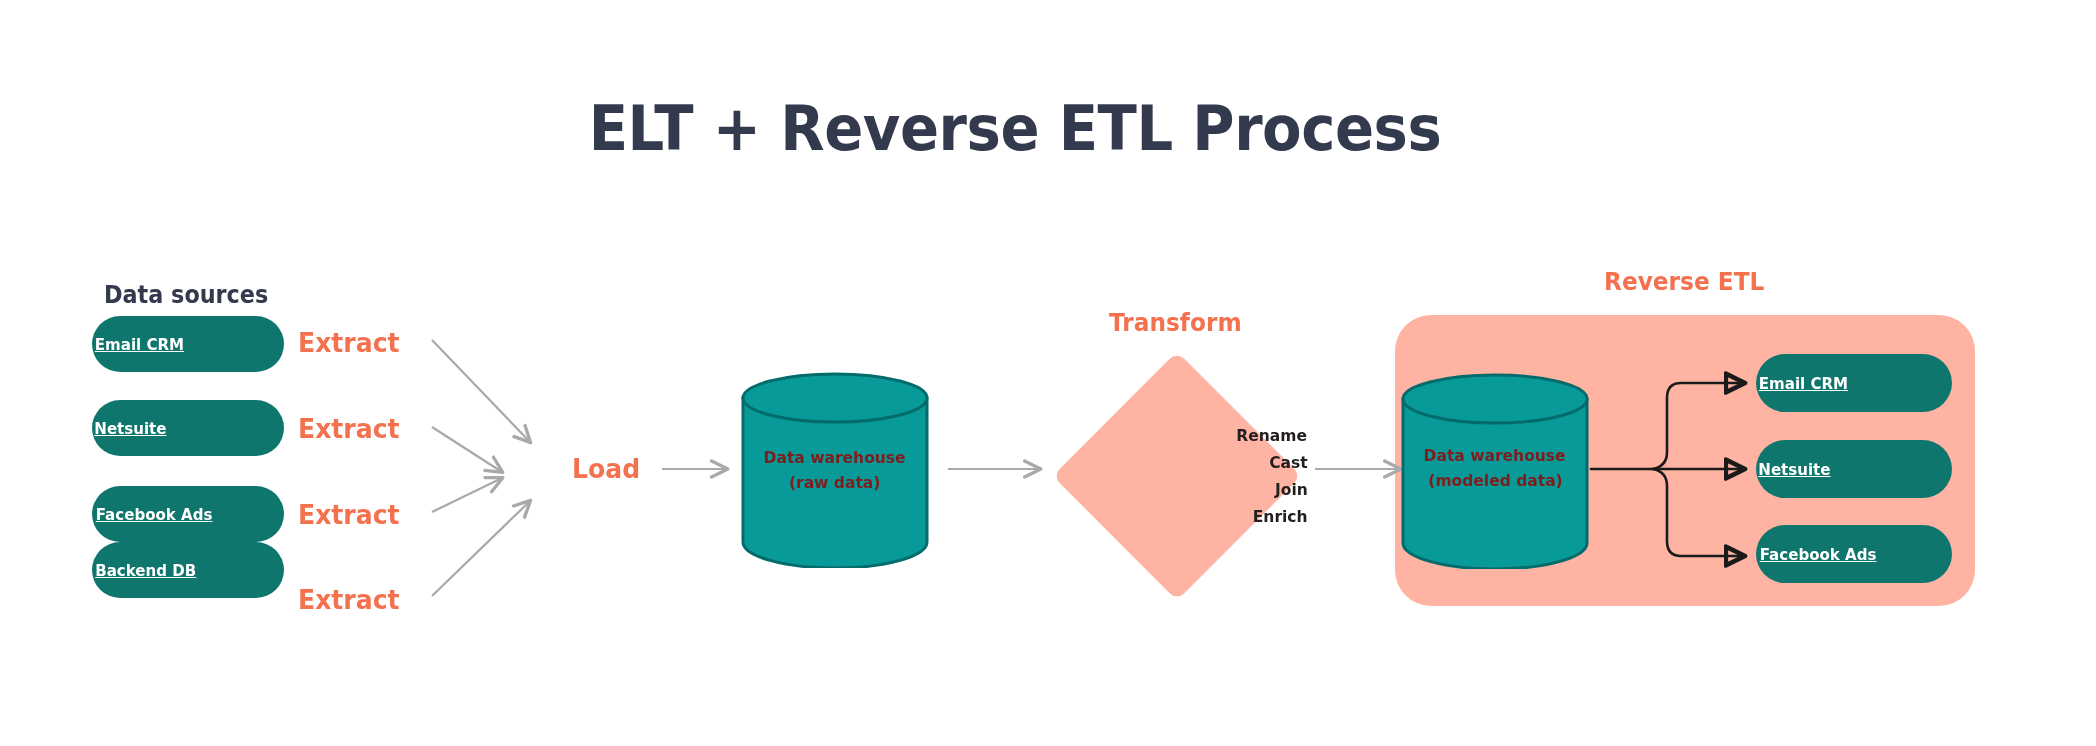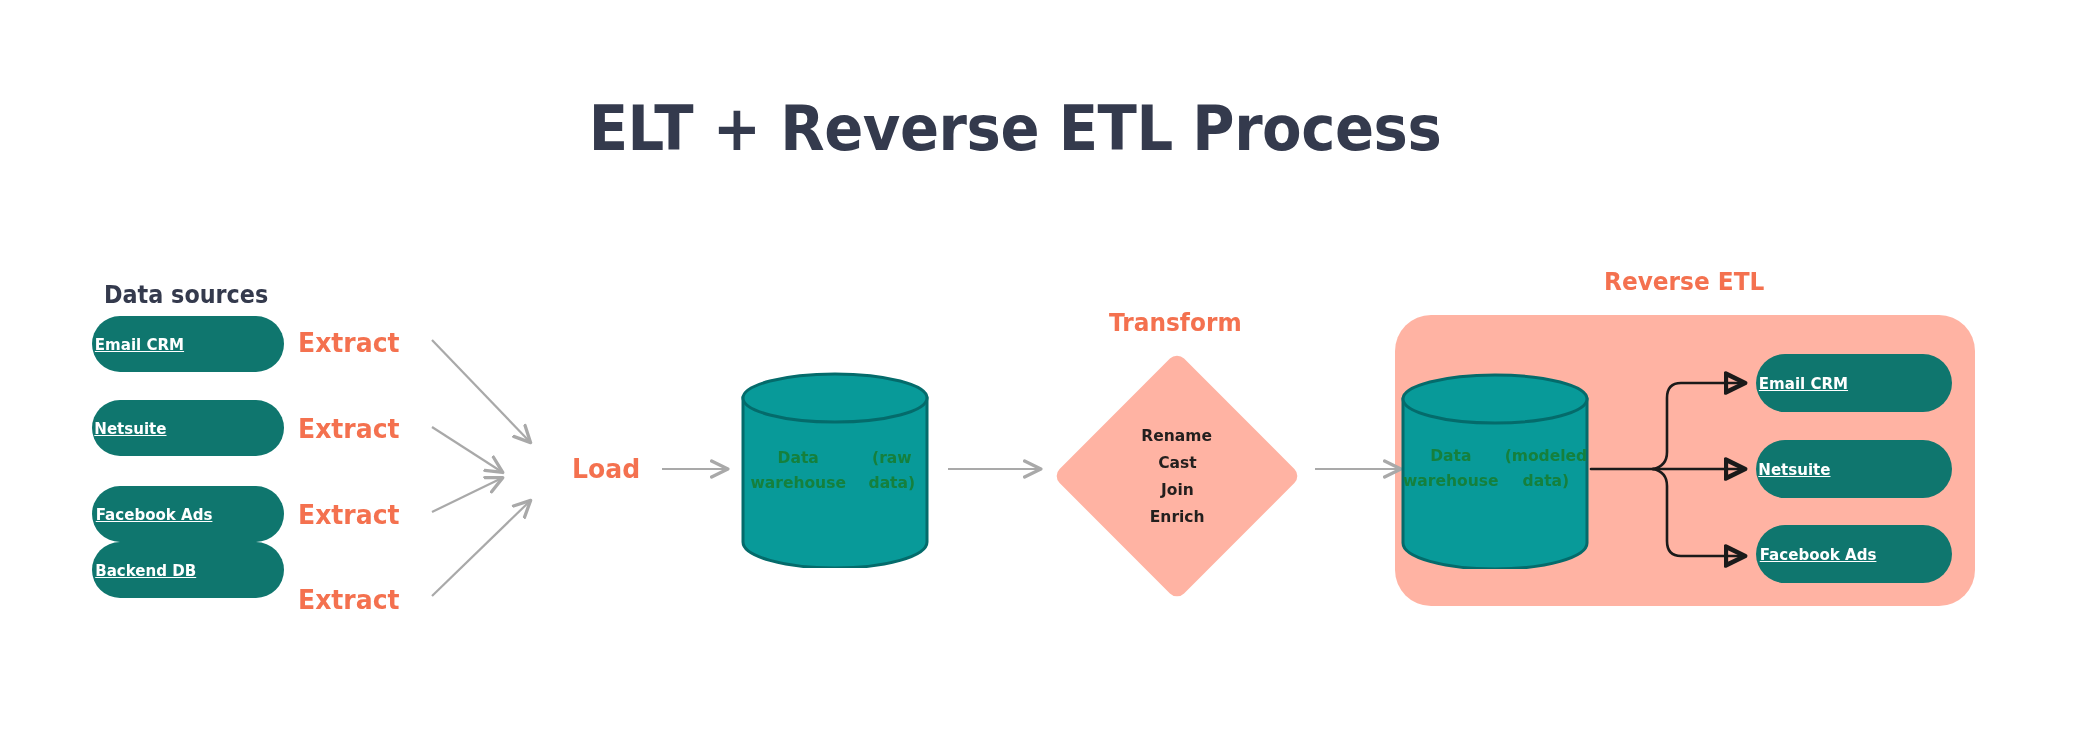--- a/index.html
+++ b/index.html
@@ -120,24 +120,24 @@
     height: 196px;
   }
   .cyl svg { display: block; }
   .cyl-label {
     position: absolute;
     left: 0;
     top: 0;
     width: 188px;
     height: 196px;
     display: flex;
-    flex-direction: row;
+    flex-direction: column;
     align-items: center;
     justify-content: center;
-    color: #15803d;
+    color: #7f1d1d;
     font-family: "DejaVu Sans", sans-serif;
     font-weight: bold;
     font-size: 16.5px;
     line-height: 25px;
     text-align: center;
     pointer-events: none;
   }
   .cyl-label span { transform: scaleX(0.94); display: inline-block; }
   .cyl-raw     { left: 741px; top: 372px; }
   .cyl-modeled { left: 1401px; top: 373px; }
@@ -156,27 +156,27 @@
     left: 36px;
     top: 36px;
     width: 176px;
     height: 176px;
     background: #ffb3a3;
     transform: rotate(45deg);
     border-radius: 10px;
   }
   .diamond-text {
     position: absolute;
-    left: 0;
+    left: 8px;
     top: 0;
     width: 248px;
     height: 248px;
     display: flex;
     flex-direction: column;
-    align-items: center;
+    align-items: flex-end;
     justify-content: center;
     font-family: "DejaVu Sans", sans-serif;
     font-weight: bold;
     font-size: 16.5px;
     line-height: 27px;
     color: #231f1e;
     text-align: center;
     pointer-events: none;
   }
   .diamond-text span { transform: scaleX(0.94); display: inline-block; }

